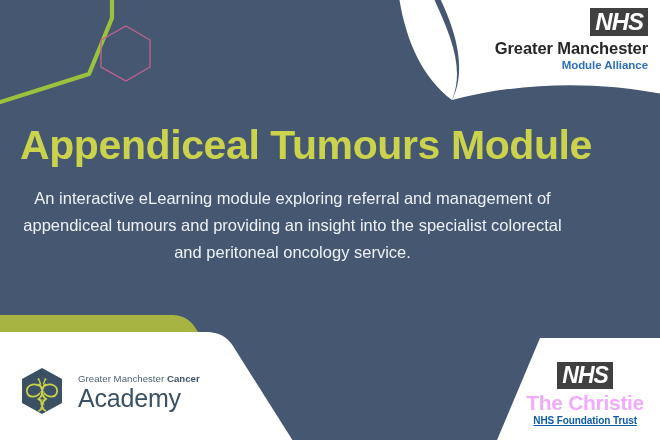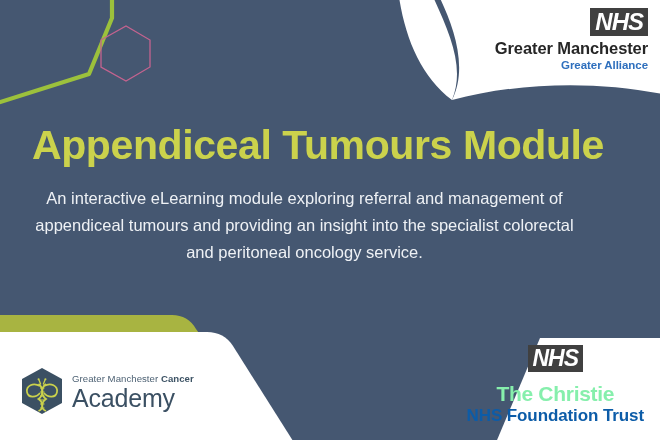--- a/index.html
+++ b/index.html
@@ -22,21 +22,21 @@
     position: absolute;
     inset: 0;
     width: 660px;
     height: 440px;
     pointer-events: none;
   }
 
   
   .title-block {
     position: absolute;
-    left: 32px;
+    left: 20px;
     top: 124px;
     width: 600px;
   }
   .main-title {
     margin: 0;
     font-size: 41px;
     line-height: 1.06;
     font-weight: bold;
     letter-spacing: -0.4px;
     color: #cbd24c;
@@ -92,42 +92,43 @@
     position: absolute;
     right: 16px;
     bottom: 14px;
     text-align: center;
   }
   .christie-logo .nhs-badge {
     font-size: 23px;
     line-height: 24px;
   }
   .christie-name {
-    margin-top: 10px;
+    margin-top: 2px;
     font-size: 21px;
     font-weight: bold;
-    color: #86efac;
+    color: #f0abfc;
     letter-spacing: -0.3px;
   }
   .christie-sub {
     margin-top: 0px;
-    font-size: 17px;
+    font-size: 10px;
     font-weight: bold;
     color: #0c5ca8;
     letter-spacing: -0.1px;
+    text-decoration: underline;
   }
 
   
   .academy-logo {
     position: absolute;
     left: 18px;
     bottom: 22px;
     display: flex;
     align-items: center;
-    gap: 6px;
+    gap: 12px;
   }
   .academy-text { padding-top: 2px; }
   .academy-kicker {
     font-size: 9.6px;
     color: #4e6274;
     letter-spacing: 0.05px;
     white-space: nowrap;
   }
   .academy-kicker b { color: #3d5365; }
   .academy-word {
@@ -163,21 +164,21 @@
   </svg>
 
   <div class="title-block">
     <h1 class="main-title">Appendiceal Tumours Module</h1>
     <p class="subtitle">An interactive eLearning module exploring referral and management of appendiceal tumours and providing an insight into the specialist colorectal and peritoneal oncology service.</p>
   </div>
 
   <div class="gm-logo">
     <div class="nhs-badge">NHS</div>
     <div class="gm-name">Greater Manchester</div>
-    <div class="gm-sub">Greater Alliance</div>
+    <div class="gm-sub">Module Alliance</div>
   </div>
 
   <div class="christie-logo">
     <div class="nhs-badge">NHS</div>
     <div class="christie-name">The Christie</div>
     <div class="christie-sub">NHS Foundation Trust</div>
   </div>
 
   <div class="academy-logo">
 

